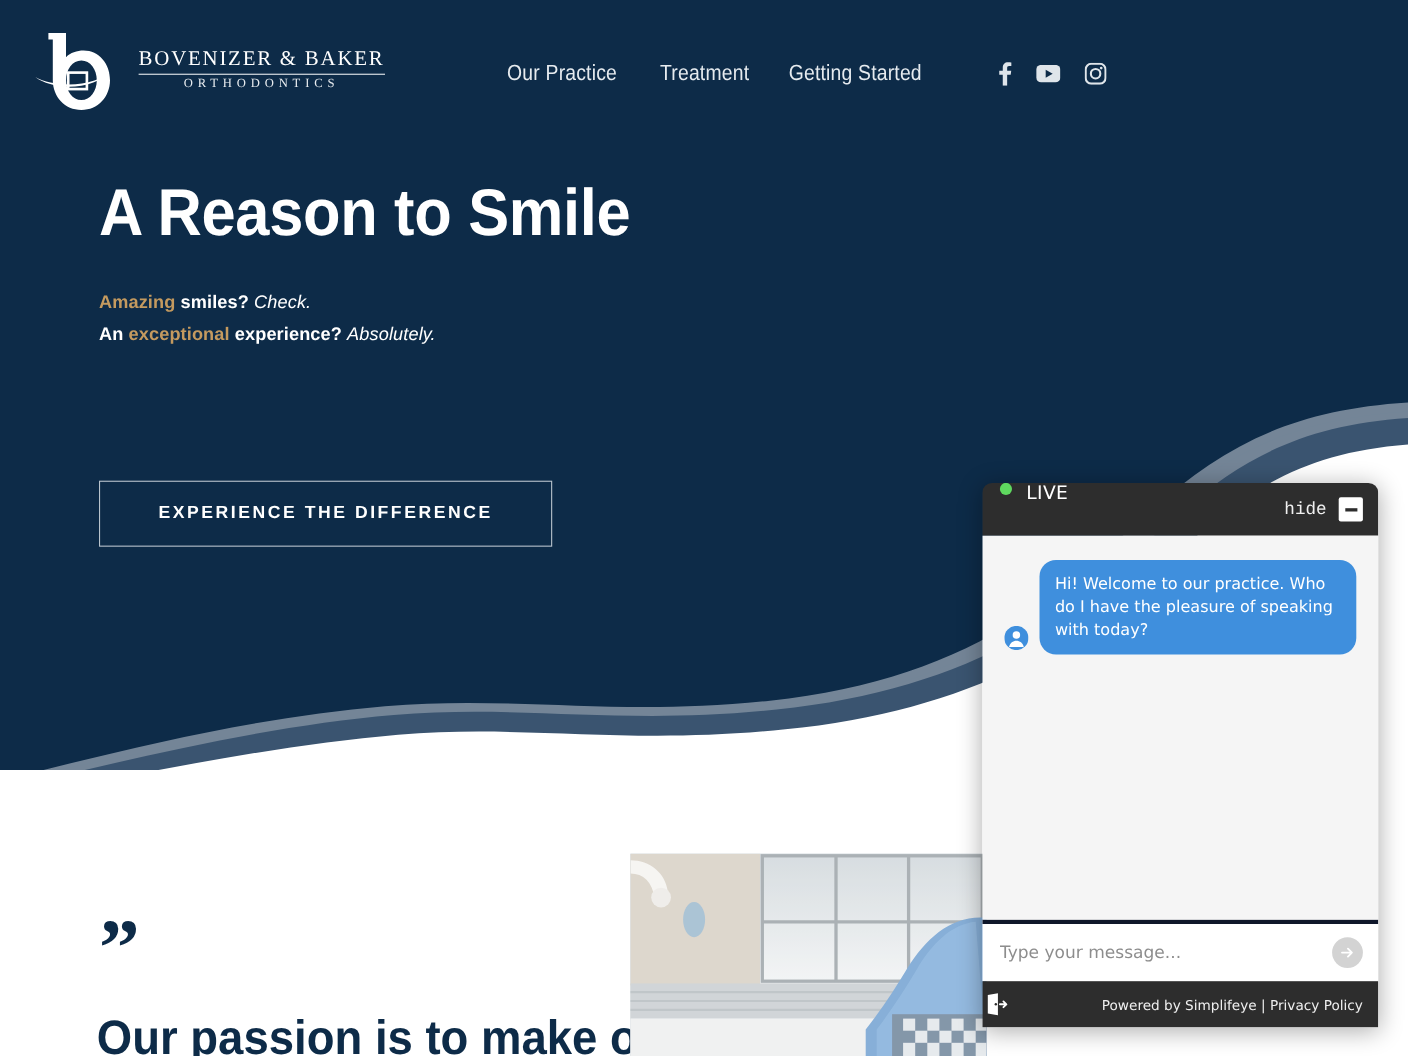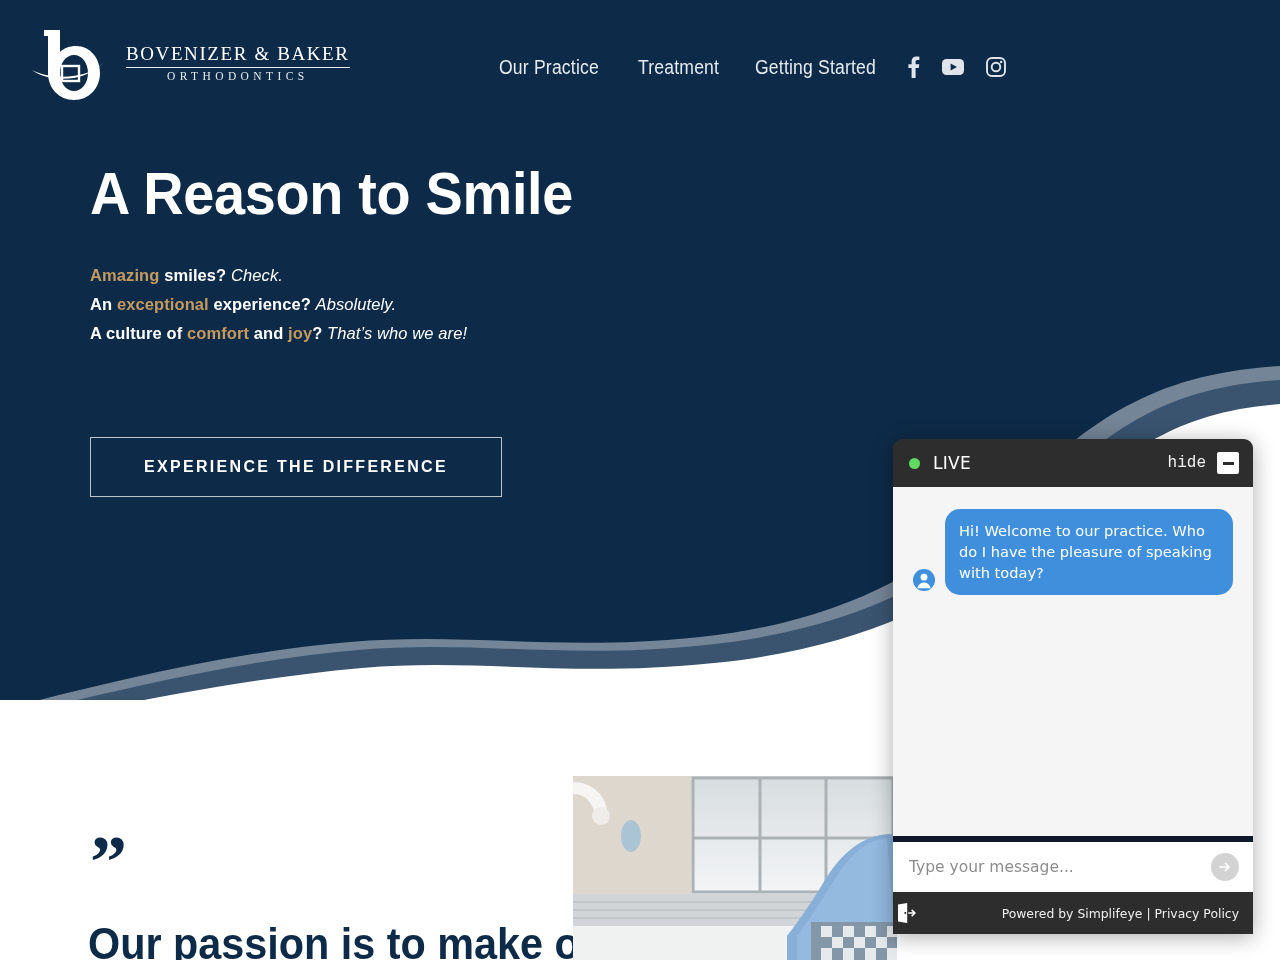--- a/index.html
+++ b/index.html
@@ -32,21 +32,21 @@
     font-size:19px; letter-spacing:1.6px; color:#fff;
     white-space:nowrap; line-height:1;
   }
   .logo-rule { height:1px; background:#e8ecef; margin:4px 0 3px 0; }
   .logo-sub {
     font-family:"Liberation Serif", serif;
     font-size:11.5px; letter-spacing:4.4px; color:#e9edf0;
     text-align:center; line-height:1; white-space:nowrap;
   }
 
-  .main-nav { position:absolute; left:499px; top:56px; display:flex; gap:25px; }
+  .main-nav { position:absolute; left:461px; top:56px; display:flex; gap:25px; }
   .nav-link {
     color:#e6ebef; font-size:20px; text-decoration:none;
     font-family:"Liberation Sans Narrow","Liberation Sans", sans-serif;
     letter-spacing:.2px; white-space:nowrap; cursor:pointer;
     transform: scaleX(0.88); transform-origin:left center;
   }
 
   .social { position:absolute; left:908px; top:56px; display:flex; align-items:center; gap:22px; }
   .social a { color:#dfe5ea; display:block; line-height:0; cursor:pointer; }
 
@@ -106,21 +106,21 @@
 
   
   .chat-widget {
     position:absolute; left:893px; top:439px; width:360px; height:495px; z-index:40;
     border-radius:9px 9px 0 0; overflow:hidden;
     box-shadow:0 3px 22px rgba(0,0,0,.33);
     display:flex; flex-direction:column;
     font-family:"DejaVu Sans", sans-serif;
   }
   .chat-header {
-    height:48px; background:#2d2d2d; display:flex; align-items:center;
+    height:48px; background:#2d2d2d; display:flex; 
     padding:0 14px 0 16px; flex:0 0 48px;
   }
   .live-dot { width:11px; height:11px; border-radius:50%; background:#5fd95f; margin-right:13px; }
   .live-label { color:#ffffff; font-size:17px; letter-spacing:.3px; }
   .chat-header-right { margin-left:auto; display:flex; align-items:center; gap:11px; }
   .hide-link { color:#f0f0f0; font-size:16px; cursor:pointer; text-decoration:none;font-family:Liberation Mono, monospace; }
   .minimize-btn {
     width:22px; height:22px; background:#ffffff; border-radius:2px; border:none;
     display:flex; align-items:center; justify-content:center; cursor:pointer;
   }
@@ -129,21 +129,21 @@
   .chat-body { flex:1 1 auto; background:#f5f5f5; padding:22px 16px 10px 20px; position:relative; overflow:hidden; }
   .msg-row { display:flex; align-items:flex-end; gap:10px; }
   .avatar-icon { flex:0 0 22px; margin-bottom:4px; }
   .bubble {
     background:#3f8fdd; color:#ffffff; border-radius:15px;
     padding:11px 14px 12px 14px; font-size:14.6px; line-height:21px;
     max-width:288px;
   }
 
   .chat-input-row {
-    flex:0 0 56px; background:#ffffff; border-top:6px solid #0f172a;
+    flex:0 0 56px; background:#ffffff; border-top:4px solid #0f172a;
     display:flex; align-items:center; padding:0 14px 0 16px;
   }
   .chat-input {
     flex:1 1 auto; border:none; outline:none; background:transparent;
     font-size:15.5px; color:#3c3c3c; font-family:"DejaVu Sans", sans-serif;
   }
   .chat-input::placeholder { color:#8d8d8d; }
   .send-btn {
     flex:0 0 28px; width:28px; height:28px; border-radius:50%;
     background:#d3d3d3; border:none; cursor:pointer;
@@ -220,23 +220,20 @@
   </header>
 
   <div class="hero-content">
     <h1 class="hero-title">A Reason to Smile</h1>
     <div class="hero-lines">
       <div class="hero-line">
         <span class="accent">Amazing</span><span> smiles? </span><span class="ital">Check.</span>
       </div>
       <div class="hero-line">
         <span>An </span><span class="accent">exceptional</span><span> experience? </span><span class="ital">Absolutely.</span>
-      </div>
-      <div class="hero-line">
-        <span>A culture of </span><span class="accent">comfort</span><span> and </span><span class="accent">joy</span><span>? </span><span class="ital">That’s who we are!</span>
       </div>
     </div>
   </div>
 
   <button class="cta-button">EXPERIENCE THE DIFFERENCE</button>
 
   <section class="testimonial">
     <div class="quote-mark">”</div>
     <h2 class="testimonial-heading">Our passion is to make our patients have</h2>
   </section>

